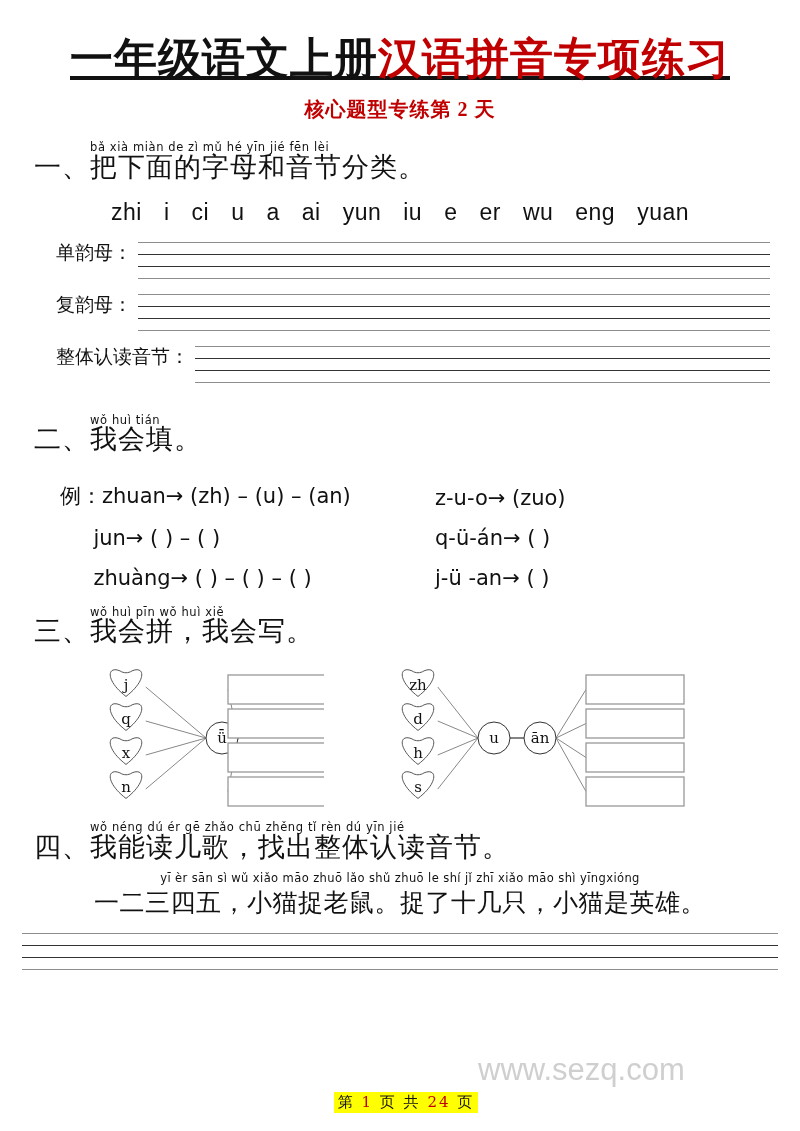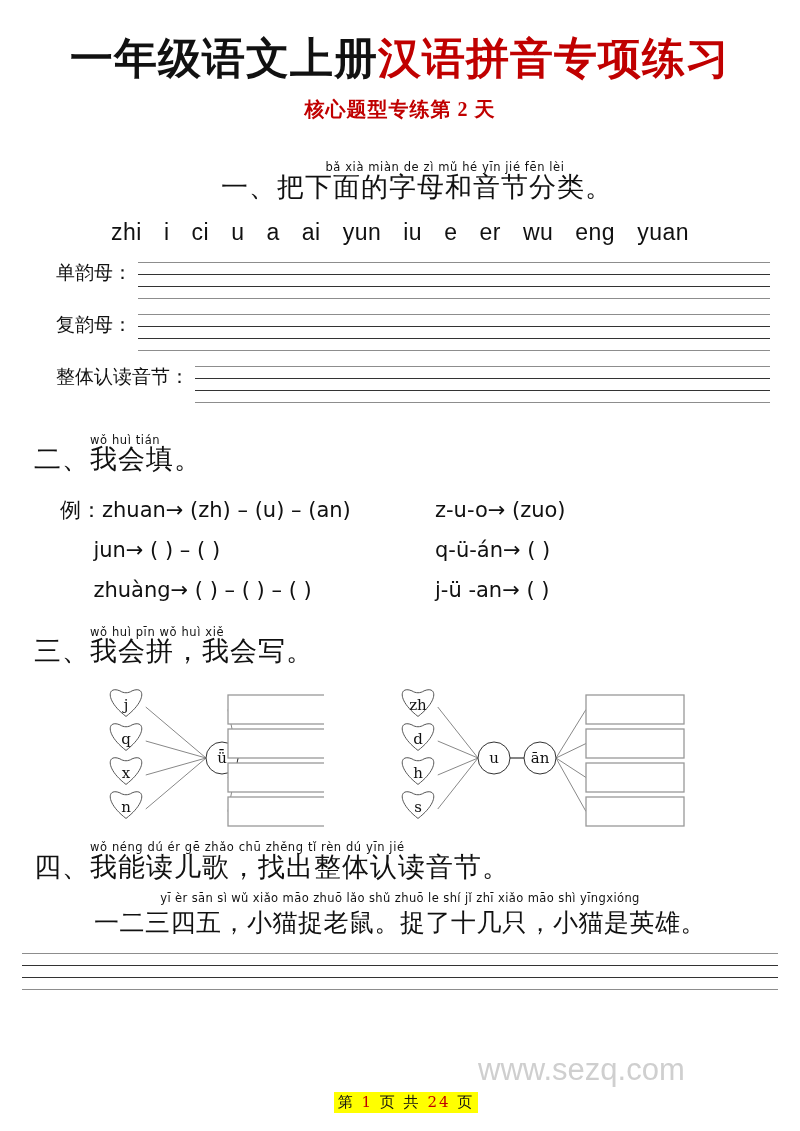--- a/index.html
+++ b/index.html
@@ -28,20 +28,21 @@
     text-align: center;
     padding-top: 34px;
   }
   .main-title {
     font-size: 43px;
     font-weight: bold;
     letter-spacing: 1px;
     line-height: 1.12;
     white-space: nowrap;
     font-family: "DejaVu Serif", "Liberation Serif", serif;
+    text-decoration: underline;
   }
   .main-title .black { color: #111111; }
   .main-title .red { color: #c00000; }
 
   .sub-title {
     margin-top: 14px;
     font-size: 20px;
     font-weight: bold;
     color: #c00000;
     letter-spacing: 1px;
@@ -115,21 +116,21 @@
 
   
   .fill-block {
     margin: 12px 0 0 60px;
     font-family: "DejaVu Sans", "Liberation Sans", sans-serif;
     font-size: 21px;
     color: #111;
   }
   .fill-line {
     display: flex;
-    align-items: center;
+    align-items: flex-end;
     height: 40px;
     white-space: nowrap;
   }
   .fill-left { width: 375px; }
   .fill-right { }
   .ex-label {
     font-family: "DejaVu Serif", "Liberation Serif", serif;
     font-size: 21px;
   }
 
@@ -199,21 +200,21 @@
 
 <div class="page">
 
   <div class="title-wrap">
     <div class="main-title">
       <span class="black">一年级语文上册</span><span class="red">汉语拼音专项练习</span>
     </div>
     <div class="sub-title">核心题型专练第 2 天</div>
   </div>
 
-  <div class="section-head" style="margin-top:38px;text-align:center;">
+  <div class="section-head" style="margin-top:18px;">
     <div class="sec-pinyin">bǎ  xià miàn de  zì  mǔ  hé  yīn jié fēn lèi</div>
     <div class="sec-text">一、把下面的字母和音节分类。</div>
   </div>
 
   <div class="letter-row" id="q1-letters"><span>zhi</span><span>i</span><span>ci</span><span>u</span><span>a</span><span>ai</span><span>yun</span><span>iu</span><span>e</span><span>er</span><span>wu</span><span>eng</span><span>yuan</span></div>
 
   <div id="q1-categories" style="margin-top:14px;">
       <div class="cat-row">
         <div class="cat-label">单韵母：</div>
         <div class="stave">

